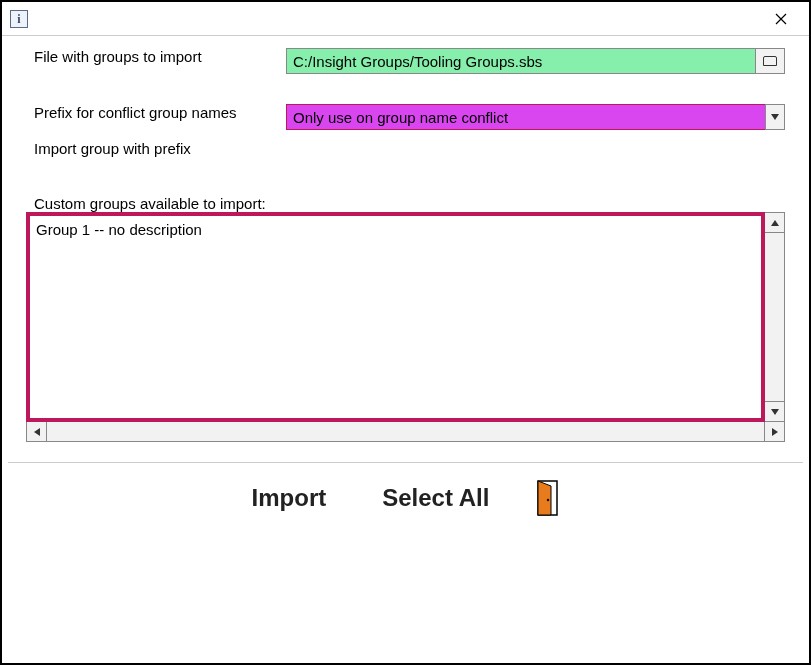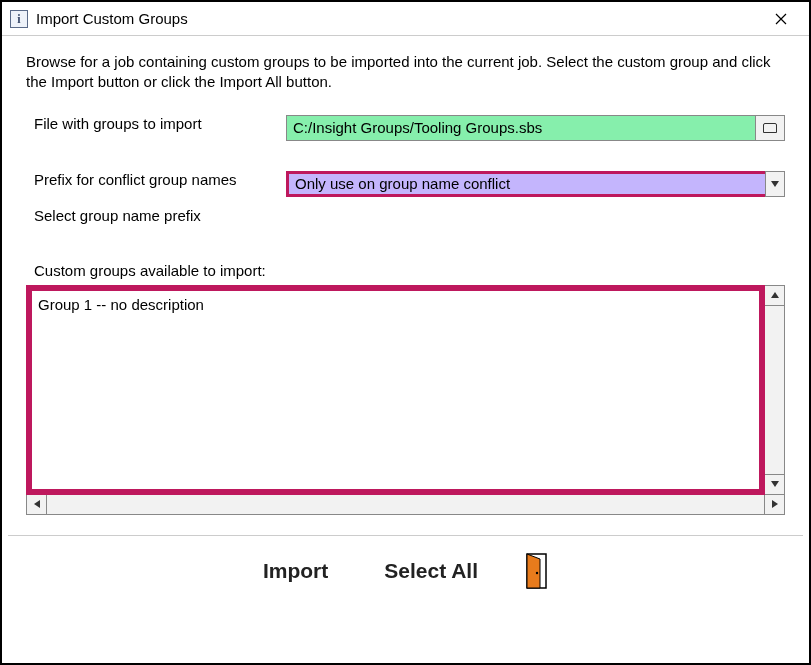--- a/index.html
+++ b/index.html
@@ -91,44 +91,44 @@
     position:relative;
   }
 
   .select-wrap {
     flex:1 1 auto;
     position:relative;
     height:26px;
   }
   .select-display {
     width:100%; height:100%;
-    border:3px solid #be185d;
+    border:1px solid #be185d;
     padding:0 24px 0 6px;
     display:flex; align-items:center;
-    background:#c4b5fd;
+    background:#d946ef;
   }
   .select-arrow {
     position:absolute; right:0; top:0;
     width:20px; height:26px;
     border:1px solid #888;
     background:#f2f2f2;
     display:flex; align-items:center; justify-content:center;
   }
   .select-arrow svg { width:8px; height:6px; }
 
-  .section-label { padding-left:8px; margin-top:28px; margin-bottom:6px; }
+  .section-label { padding-left:8px; margin-top:28px; }
 
   .list-panel {
     position:relative;
     height:210px;
     display:flex;
   }
   .list-inner {
     flex:1 1 auto;
-    border:6px solid #be185d;
+    border:4px solid #be185d;
     padding:4px 6px;
     overflow:hidden;
     background:#fff;
   }
   .list-item { line-height:1.3; }
 
   .v-scroll {
     width:20px;
     border:1px solid #888;
     border-left:none;
@@ -167,47 +167,45 @@
   }
 
   .button-bar {
     height:70px;
     display:flex;
     align-items:center;
     justify-content:center;
     gap:40px;
   }
   .big-btn {
-    font-size:21px;
+    font-size:24px;
     font-weight:700;
     color:#222;
     padding:4px 8px;
     cursor:default;
   }
   .exit-icon { width:30px; height:36px; cursor:default; }
 </style>
 </head>
 <body>
 
 <div class="titlebar">
   <div class="app-icon">
     <span>i</span>
   </div>
-  <div class="title">Import Custom Groups</div>
   <div class="spacer"></div>
   <div class="close">
     <svg width="12" height="12" viewBox="0 0 12 12">
       <path d="M1 1 L11 11 M11 1 L1 11" stroke="#000" stroke-width="1.2" fill="none"></path>
     </svg>
   </div>
 </div>
 
 <div class="content">
 
-  <div class="instructions">Browse for a job containing custom groups to be imported into the current job. Select the custom group and click the Import button or click the Import All button.</div>
 
   <div class="form-row file-row gap-below">
     <div class="lbl">File with groups to import</div>
     <input class="text-input" type="text" value="C:/Insight Groups/Tooling Groups.sbs" style="">
     <div class="browse-btn">
       <div class="folder-shape"></div>
     </div>
   </div>
 
   <div class="form-row">
@@ -216,21 +214,21 @@
       <div class="select-display">Only use on group name conflict</div>
       <div class="select-arrow">
         <svg viewBox="0 0 8 6">
             <path d="M0 0 L8 0 L4 6 Z" fill="#333"></path>
           </svg>
       </div>
     </div>
   </div>
 
   <div class="form-row">
-    <div class="lbl">Select group name prefix</div>
+    <div class="lbl">Import group with prefix</div>
   </div>
 
   <div class="section-label">Custom groups available to import:</div>
 
   <div class="list-panel">
     <div class="list-inner">
       <div class="list-item">Group 1  --  no description</div>
     </div>
     <div class="v-scroll">
       <div class="scroll-btn">

